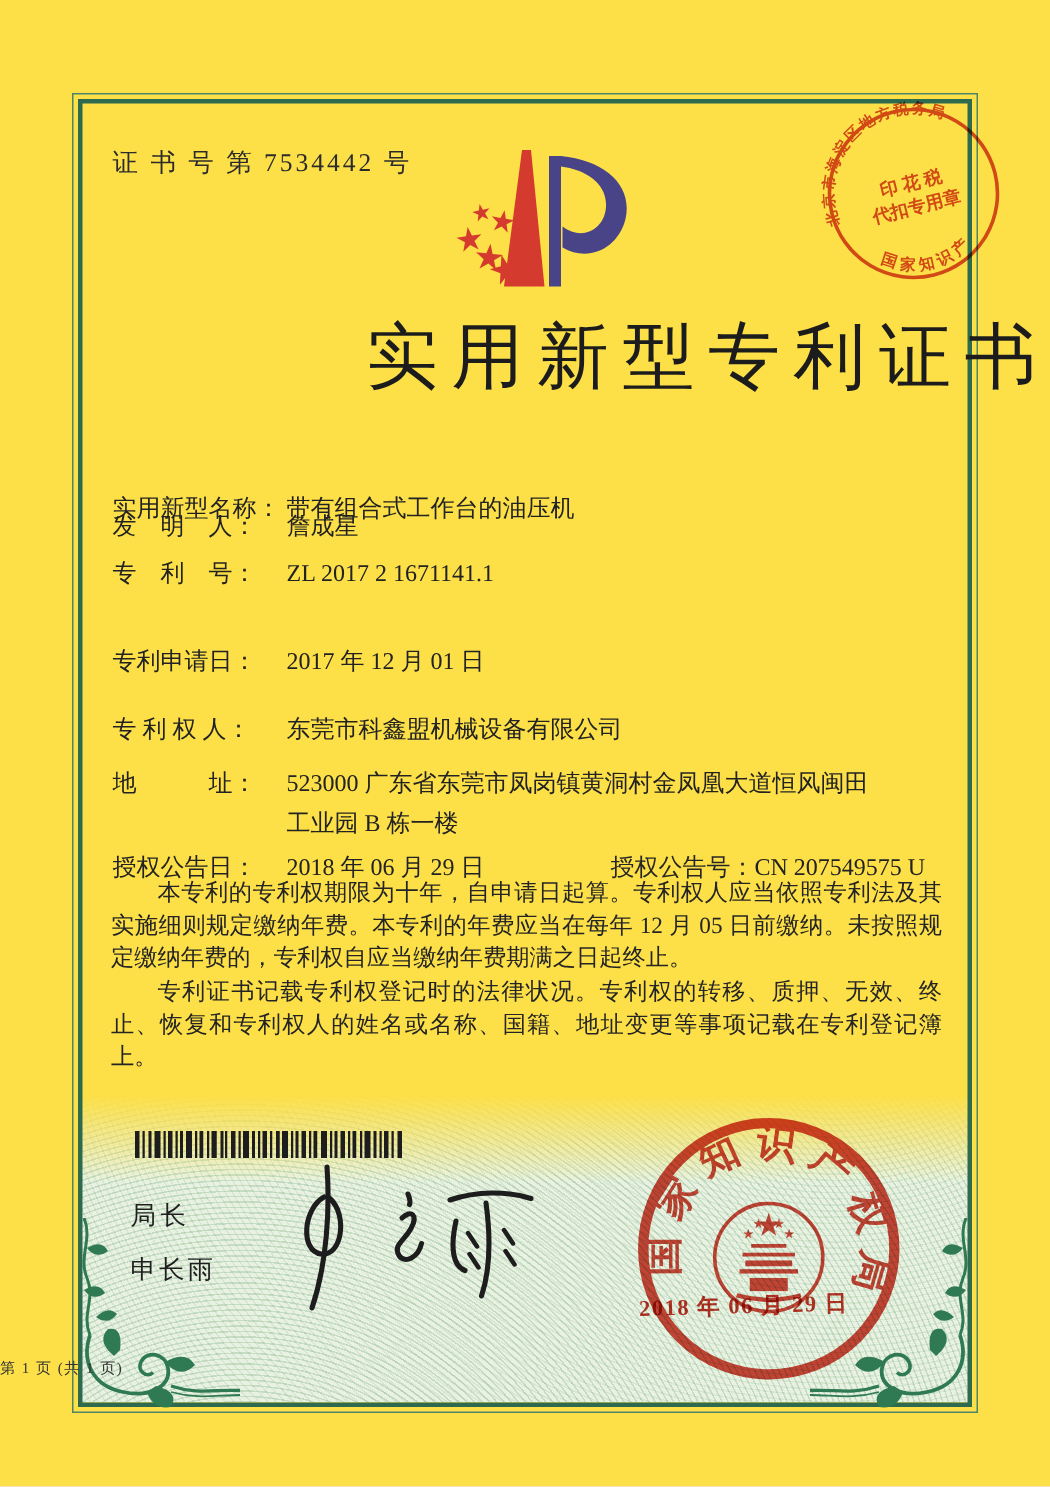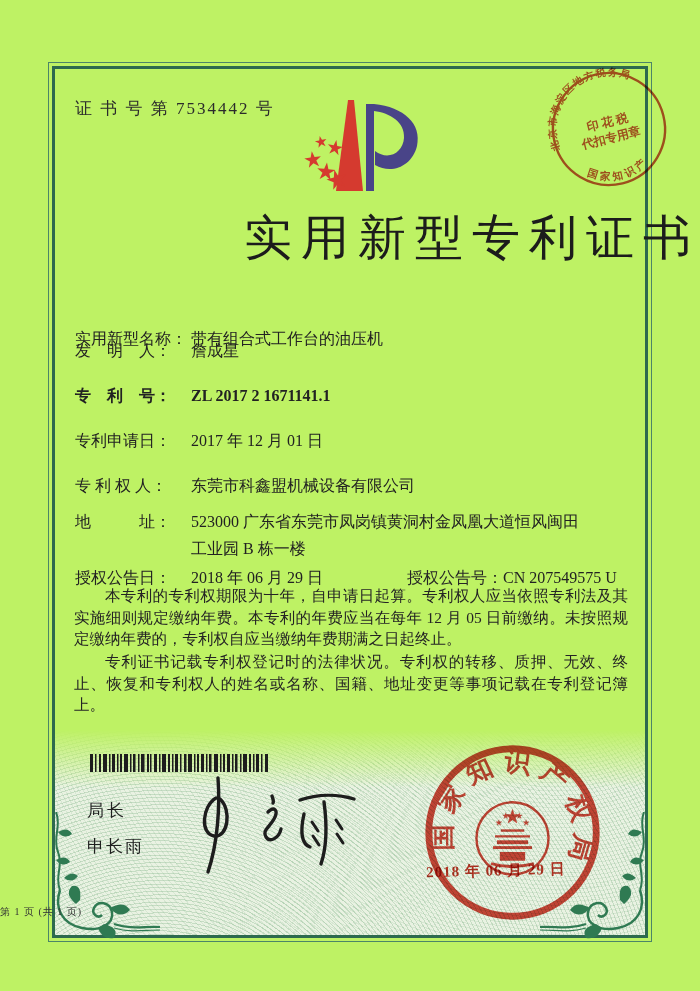--- a/index.html
+++ b/index.html
@@ -1,19 +1,19 @@
 <!DOCTYPE html>
 <html><head>
 <meta charset="utf-8">
 <style>
   * { margin:0; padding:0; box-sizing:border-box; }
   html,body { background:#e8e6df; }
   .page {
     position:relative; width:700px; height:991px; margin:0 auto;
-    background:#bef264; overflow:hidden;
+    background:#fde047; overflow:hidden;
     font-family:"Liberation Serif","DejaVu Serif",serif;
     color:#262626;
   }
   
   .frame-outer {
     position:absolute; left:48px; top:62px; width:604px; height:880px;
     border:1px solid #4c8568; z-index:3; pointer-events:none;
   }
   .frame-inner {
     position:absolute; left:52px; top:66px; width:596px; height:872px;
@@ -126,21 +126,21 @@
 
   <div class="title">实用新型专利证书</div>
 
   <div class="fields">
     <div class="frow" style="top:0;margin-top:33px;">
       <span class="flabel">实用新型名称：</span><span class="fvalue">带有组合式工作台的油压机</span>
     </div>
     <div class="frow" style="top:45px;">
       <span class="flabel">发　明　人：</span><span class="fvalue">詹成星</span>
     </div>
-    <div class="frow" style="top:90px;font-weight:bold;">
+    <div class="frow" style="top:76px;">
       <span class="flabel">专　利　号：</span><span class="fvalue">ZL 2017 2 1671141.1</span>
     </div>
     <div class="frow" style="top:135px;">
       <span class="flabel">专利申请日：</span><span class="fvalue">2017 年 12 月 01 日</span>
     </div>
     <div class="frow" style="top:180px;">
       <span class="flabel">专 利 权 人：</span><span class="fvalue">东莞市科鑫盟机械设备有限公司</span>
     </div>
     <div class="frow" style="top:216px;">
       <span class="flabel">地　　　址：</span><span class="fvalue">523000 广东省东莞市凤岗镇黄洞村金凤凰大道恒风闽田</span>

